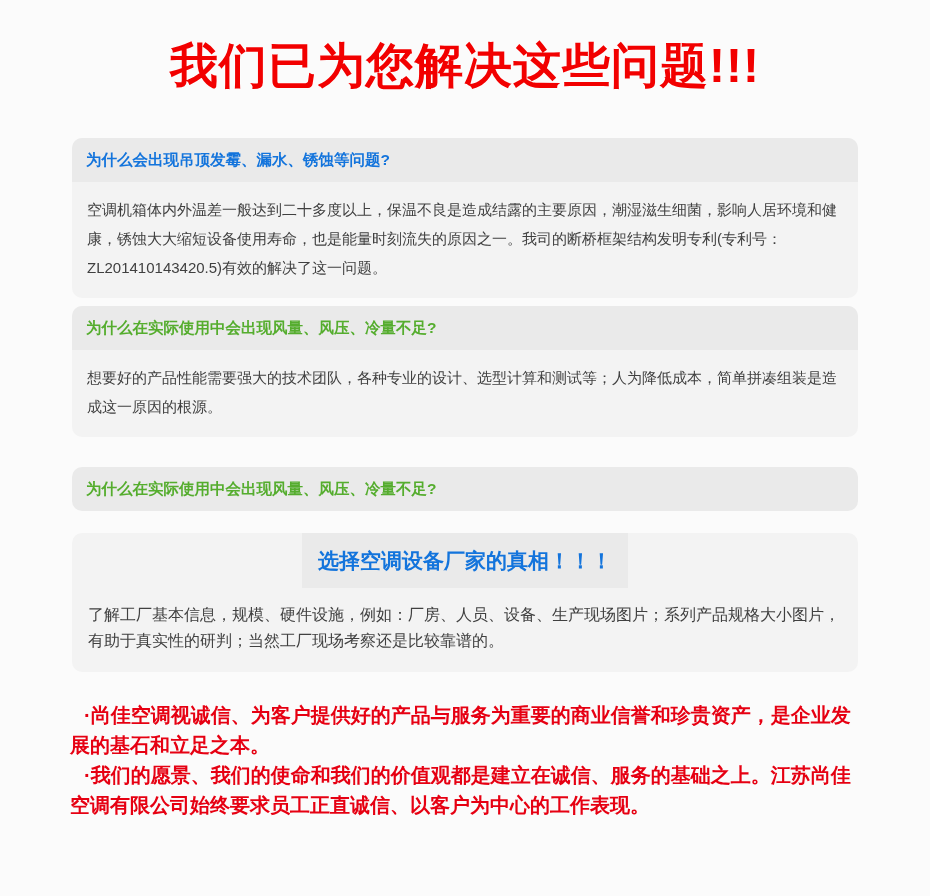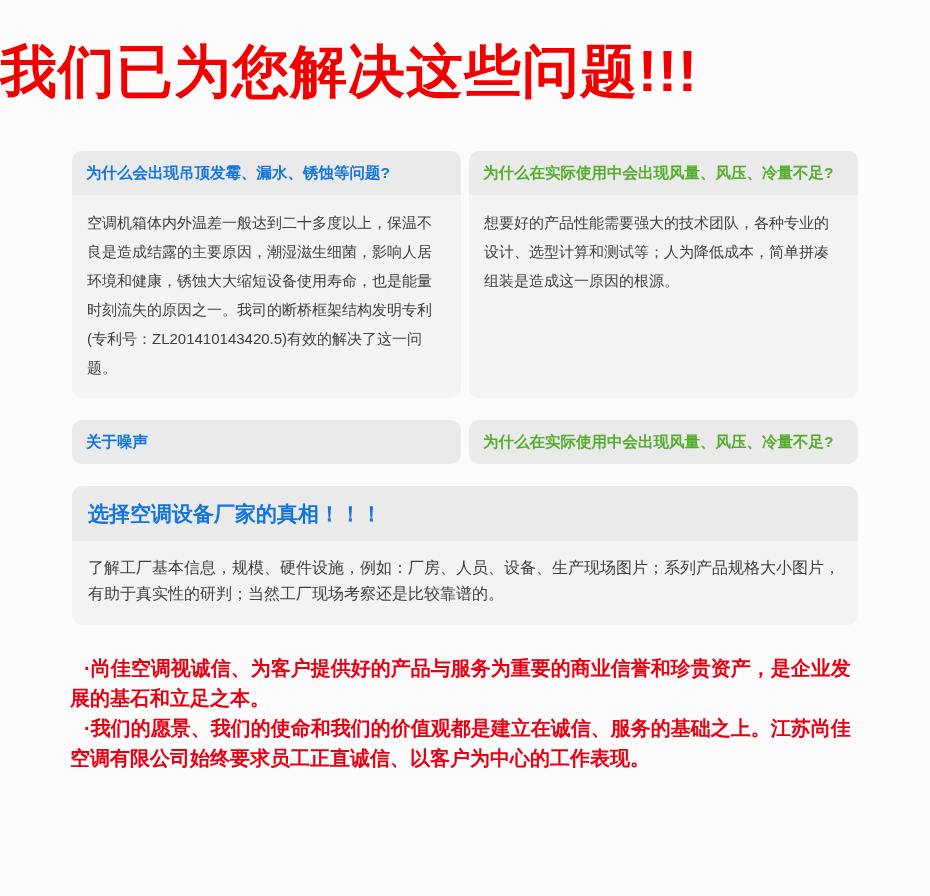--- a/index.html
+++ b/index.html
@@ -14,34 +14,36 @@
   }
   *{box-sizing:border-box;margin:0;padding:0;}
   html,body{width:930px;height:896px;overflow:hidden;}
   body{
     background:var(--page-bg);
     font-family:"Liberation Sans","DejaVu Sans",sans-serif;
   }
   .page{width:930px;height:896px;}
   .main-title{
     margin-top:34px;
-    font-size:57px;
+    text-align:center;
+    font-size:48px;
     font-weight:bold;
     color:var(--title-red);
     letter-spacing:1px;
     text-shadow:0 0 2px #ffffff;
   }
   .content{
     width:786px;
     margin:40px auto 0;
   }
   .row{
     display:flex;
     gap:8px;
     margin-bottom:22px;
+    flex-direction:column;
   }
   .card{
     flex:1;
     background:var(--card-body-bg);
     border-radius:10px;
     overflow:hidden;
     display:flex;
     flex-direction:column;
   }
   .card-header{
@@ -52,21 +54,21 @@
     white-space:nowrap;
   }
   .card.accent-blue .card-header{color:var(--header-blue);}
   .card.accent-green .card-header{color:var(--header-green);}
   .card-body{
     padding:13px 15px 16px;
     font-size:15px;
     line-height:29px;
     color:var(--body-text);
   }
-  .card.wide{width:100%;flex:none;}
+  .card.wide{width:100%;flex:none;align-items:center;}
   .card.wide .card-header{
     font-size:21px;
     padding:14px 16px 13px;
   }
   .card.wide .card-body{
     font-size:16px;
     line-height:26px;
     padding:14px 16px 18px;
   }
   .notes{
@@ -96,21 +98,20 @@
         <div class="card-body">空调机箱体内外温差一般达到二十多度以上，保温不良是造成结露的主要原因，潮湿滋生细菌，影响人居环境和健康，锈蚀大大缩短设备使用寿命，也是能量时刻流失的原因之一。我司的断桥框架结构发明专利(专利号：ZL201410143420.5)有效的解决了这一问题。</div>
       </div>
       <div class="card accent-green">
         <div class="card-header">为什么在实际使用中会出现风量、风压、冷量不足?</div>
         <div class="card-body">想要好的产品性能需要强大的技术团队，各种专业的设计、选型计算和测试等；人为降低成本，简单拼凑组装是造成这一原因的根源。</div>
       </div>
     </div>
 
     <div class="row">
       <div class="card accent-blue">
-        <div class="card-header">关于噪声</div>
       </div>
       <div class="card accent-green">
         <div class="card-header">为什么在实际使用中会出现风量、风压、冷量不足?</div>
       </div>
     </div>
 
     <div class="card wide accent-blue">
       <div class="card-header">选择空调设备厂家的真相！！！</div>
       <div class="card-body">了解工厂基本信息，规模、硬件设施，例如：厂房、人员、设备、生产现场图片；系列产品规格大小图片，有助于真实性的研判；当然工厂现场考察还是比较靠谱的。</div>
     </div>

